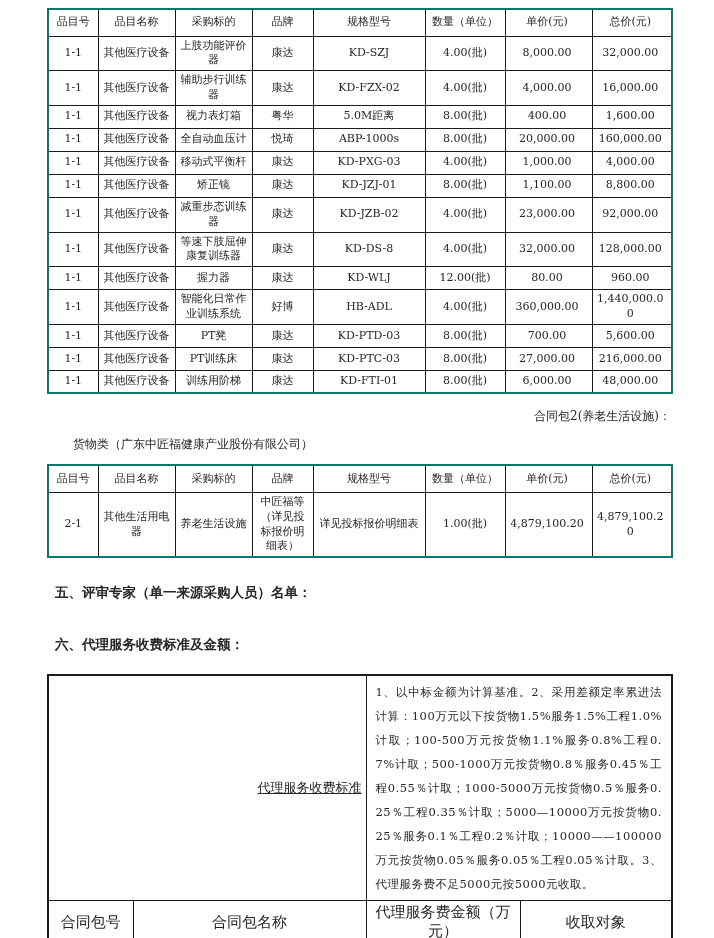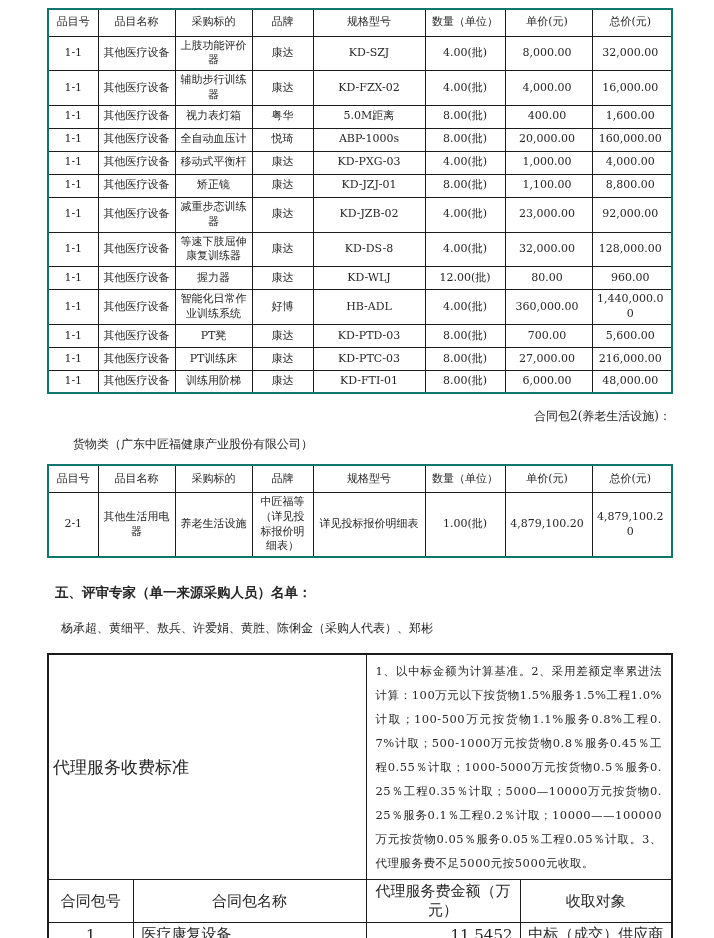--- a/index.html
+++ b/index.html
@@ -66,23 +66,24 @@
   .fee-table th, .fee-table td {
     border: 1px solid #1c1c1c;
     font-weight: normal;
     font-size: 15px;
     padding: 2px 4px;
     word-break: break-all;
     overflow: hidden;
   }
   .fee-table .std-row { height: 192px; }
   .fee-table .std-label {
-    text-align: left;
-    font-size: 17px;
+    text-align: right;
+    font-size: 13px;
     vertical-align: middle;
+    text-decoration: underline;
   }
   .fee-table .std-text {
     text-align: justify;
     vertical-align: top;
     padding: 4px 9px;
     font-size: 11.5px;
     line-height: 24px;
     letter-spacing: 0.5px;
   }
   .fee-table .fee-head { height: 30px; }
@@ -285,22 +286,22 @@
           <td class="al-c">中匠福等（详见投标报价明细表）</td>
           <td class="al-c">详见投标报价明细表</td>
           <td class="al-c">1.00(批)</td>
           <td class="al-r">4,879,100.20</td>
           <td class="al-r">4,879,100.20</td>
         </tr>
       </tbody>
   </table>
 
   <h2 class="sec-title">五、评审专家（单一来源采购人员）名单：</h2>
-  <p class="names">杨承超、黄细平、敖兵、许爱娟、黄胜、陈俐金（采购人代表）、郑彬</p>
-
+
+  <h2 class="sec-title">六、代理服务收费标准及金额：</h2>
 
   <table class="fee-table">
     <colgroup>
       <col style="width:85px">
         <col style="width:233px">
         <col style="width:154px">
         <col style="width:152px">
     </colgroup>
     <tbody>
       <tr class="std-row">

